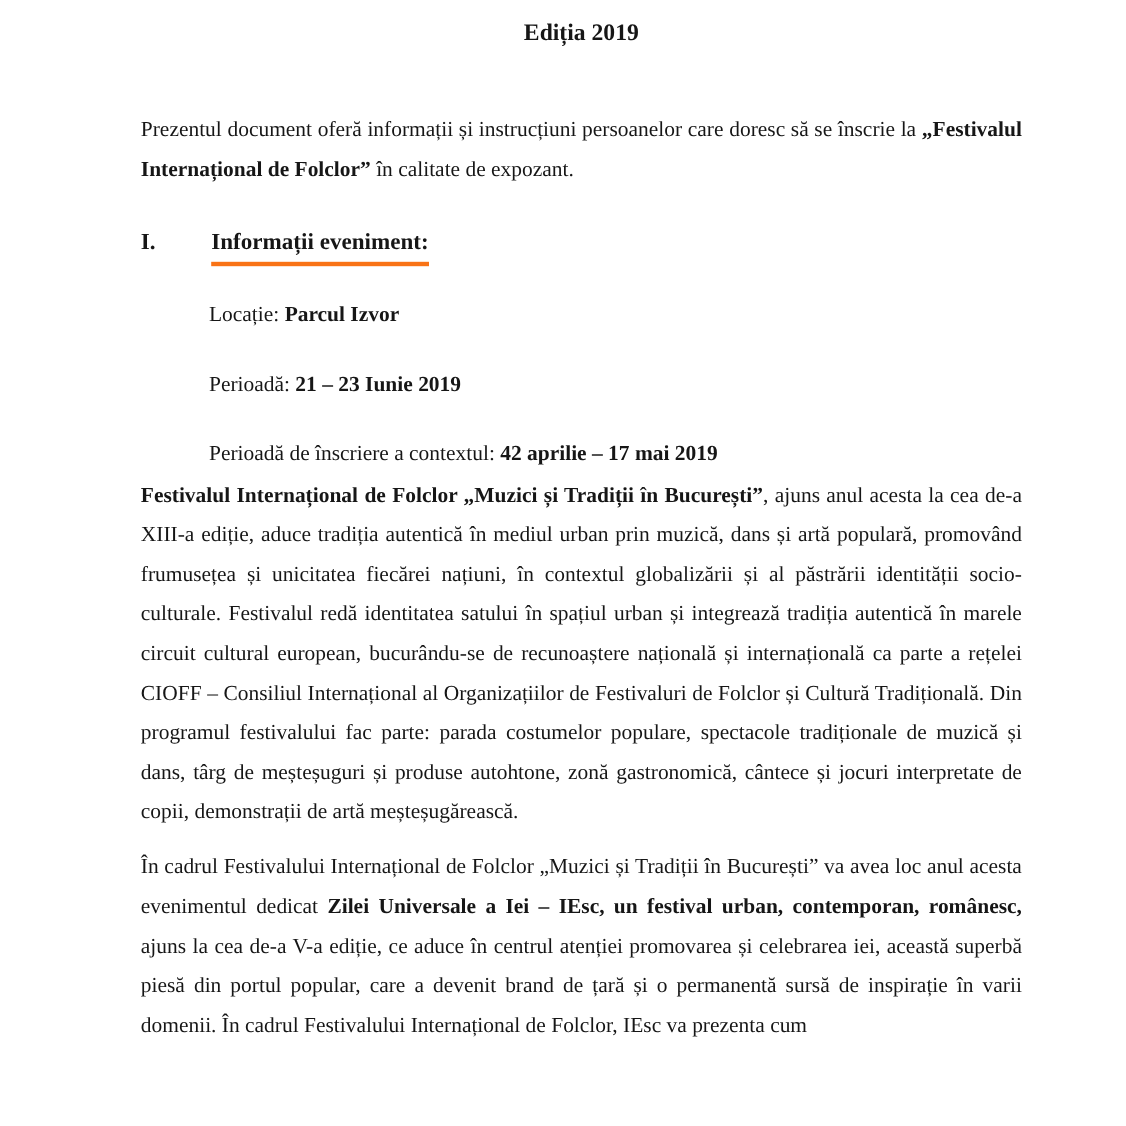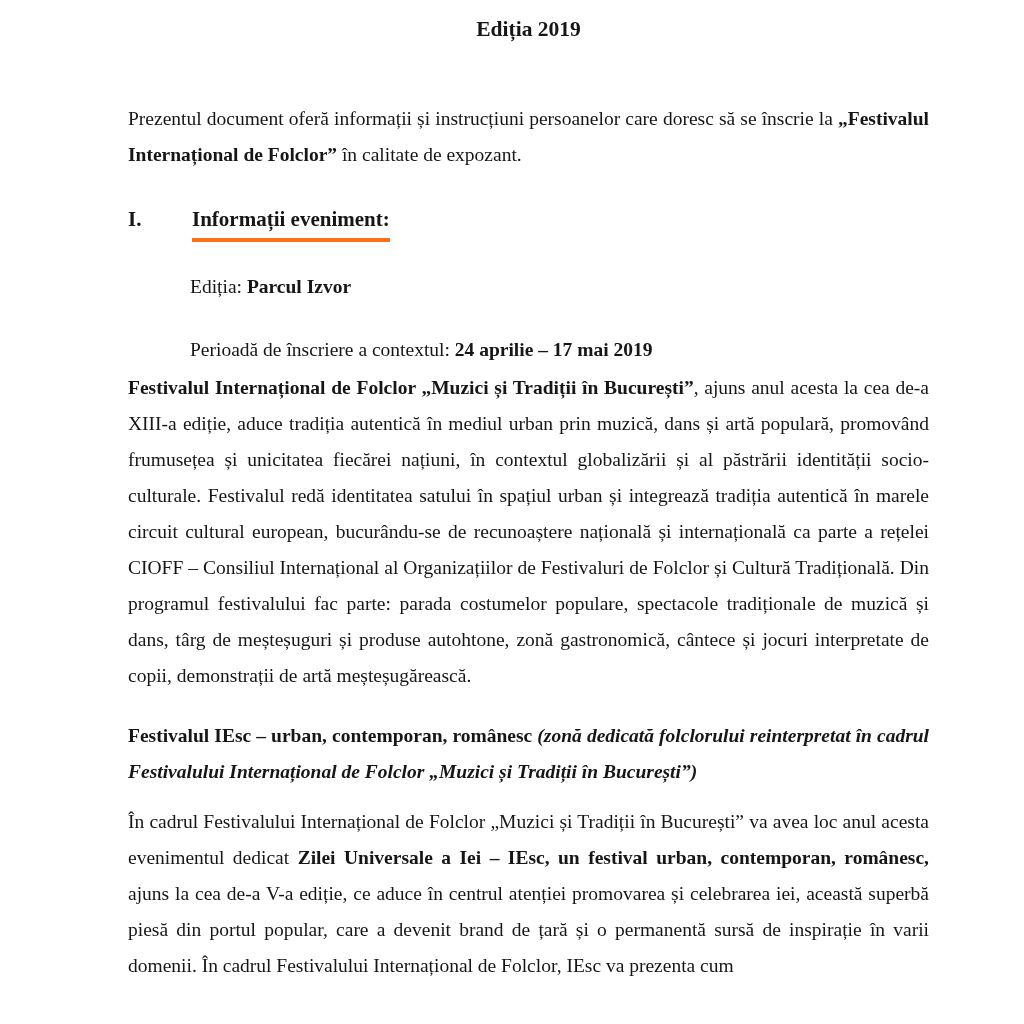--- a/index.html
+++ b/index.html
@@ -69,33 +69,33 @@
   <div class="para p-intro">
     <span>Prezentul document oferă informații și instrucțiuni persoanelor care doresc să se înscrie la </span><span class="b">„Festivalul Internațional de Folclor”</span><span> în calitate de expozant.</span>
   </div>
 
   <div class="sec-heading">
     <span class="sec-num">I.</span>
     <span class="sec-text">Informații eveniment:</span>
   </div>
 
   <div class="info-item">
-    <span>Ediția: </span><span class="b">Parcul Izvor</span>
+    <span>Locație: </span><span class="b">Parcul Izvor</span>
   </div>
 
+  <div class="info-item">
+    <span>Perioadă: </span><span class="b">21 – 23 Iunie 2019</span>
+  </div>
 
   <div class="info-item">
-    <span>Perioadă de înscriere a contextul: </span><span class="b">24 aprilie – 17 mai 2019</span>
+    <span>Perioadă de înscriere a contextul: </span><span class="b">42 aprilie – 17 mai 2019</span>
   </div>
 
   <div class="para p-festival">
     <span class="b">Festivalul Internațional de Folclor „Muzici și Tradiții în București”</span><span>, ajuns anul acesta la cea de-a XIII-a ediție, aduce tradiția autentică în mediul urban prin muzică, dans și artă populară, promovând frumusețea și unicitatea fiecărei națiuni, în contextul globalizării și al păstrării identității socio-culturale. Festivalul redă identitatea satului în spațiul urban și integrează tradiția autentică în marele circuit cultural european, bucurându-se de recunoaștere națională și internațională ca parte a rețelei CIOFF – Consiliul Internațional al Organizațiilor de Festivaluri de Folclor și Cultură Tradițională. Din programul festivalului fac parte: parada costumelor populare, spectacole tradiționale de muzică și dans, târg de meșteșuguri și produse autohtone, zonă gastronomică, cântece și jocuri interpretate de copii, demonstrații de artă meșteșugărească.</span>
   </div>
 
-  <div class="para p-iesc-head">
-    <span class="b">Festivalul IEsc – urban, contemporan, românesc </span><span class="bi">(zonă dedicată folclorului reinterpretat în cadrul Festivalului Internațional de Folclor „Muzici și Tradiții în București”)</span>
-  </div>
 
   <div class="para p-iesc">
     <span>În cadrul Festivalului Internațional de Folclor „Muzici și Tradiții în București” va avea loc anul acesta evenimentul dedicat </span><span class="b">Zilei Universale a Iei – IEsc, un festival urban, contemporan, românesc,</span><span> ajuns la cea de-a V-a ediție, ce aduce în centrul atenției promovarea și celebrarea iei, această superbă piesă din portul popular, care a devenit brand de țară și o permanentă sursă de inspirație în varii domenii. În cadrul Festivalului Internațional de Folclor, IEsc va prezenta cum</span>
   </div>
 
 </div>
 
 </body></html>

